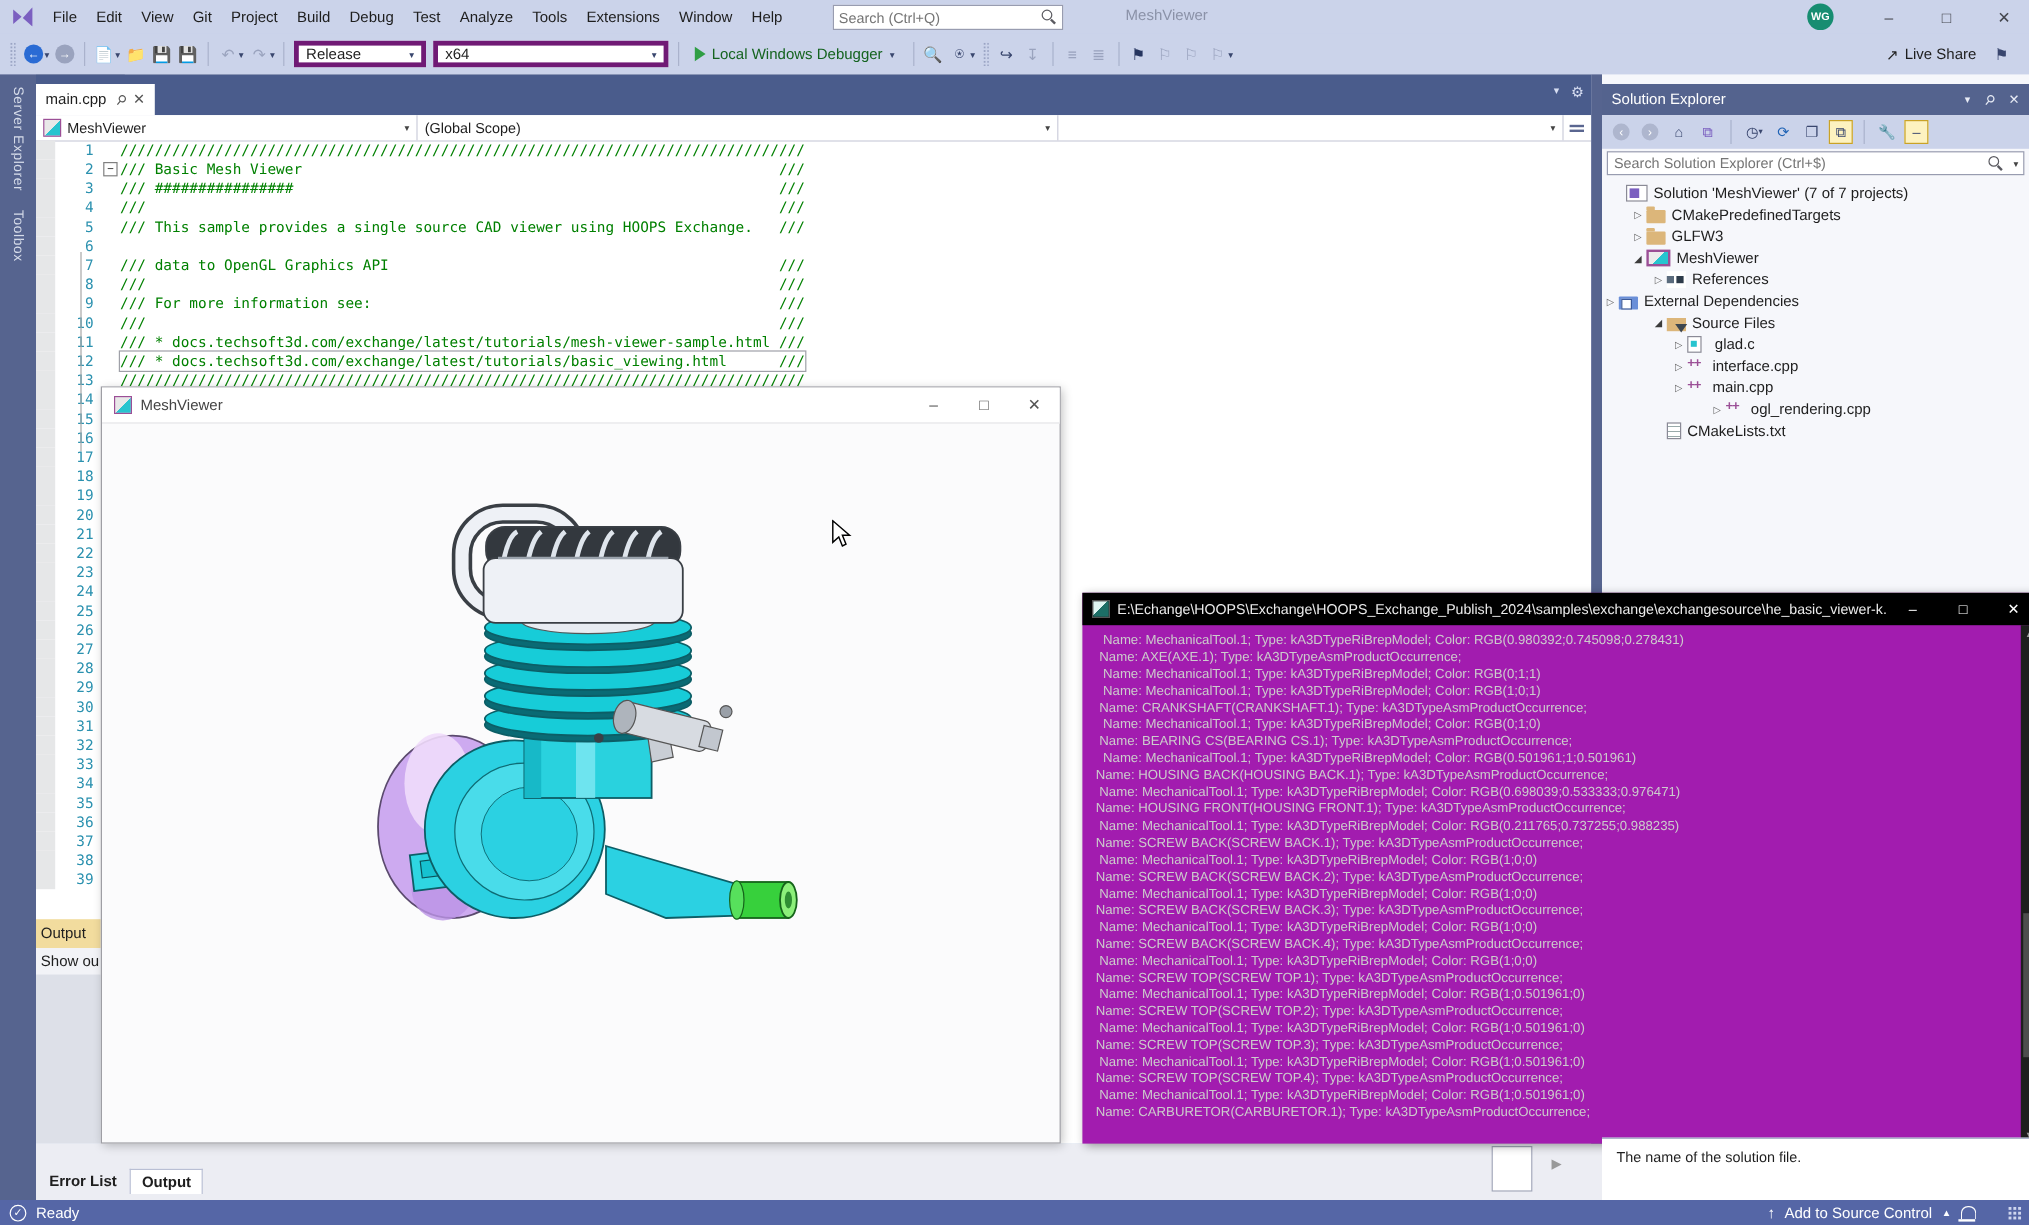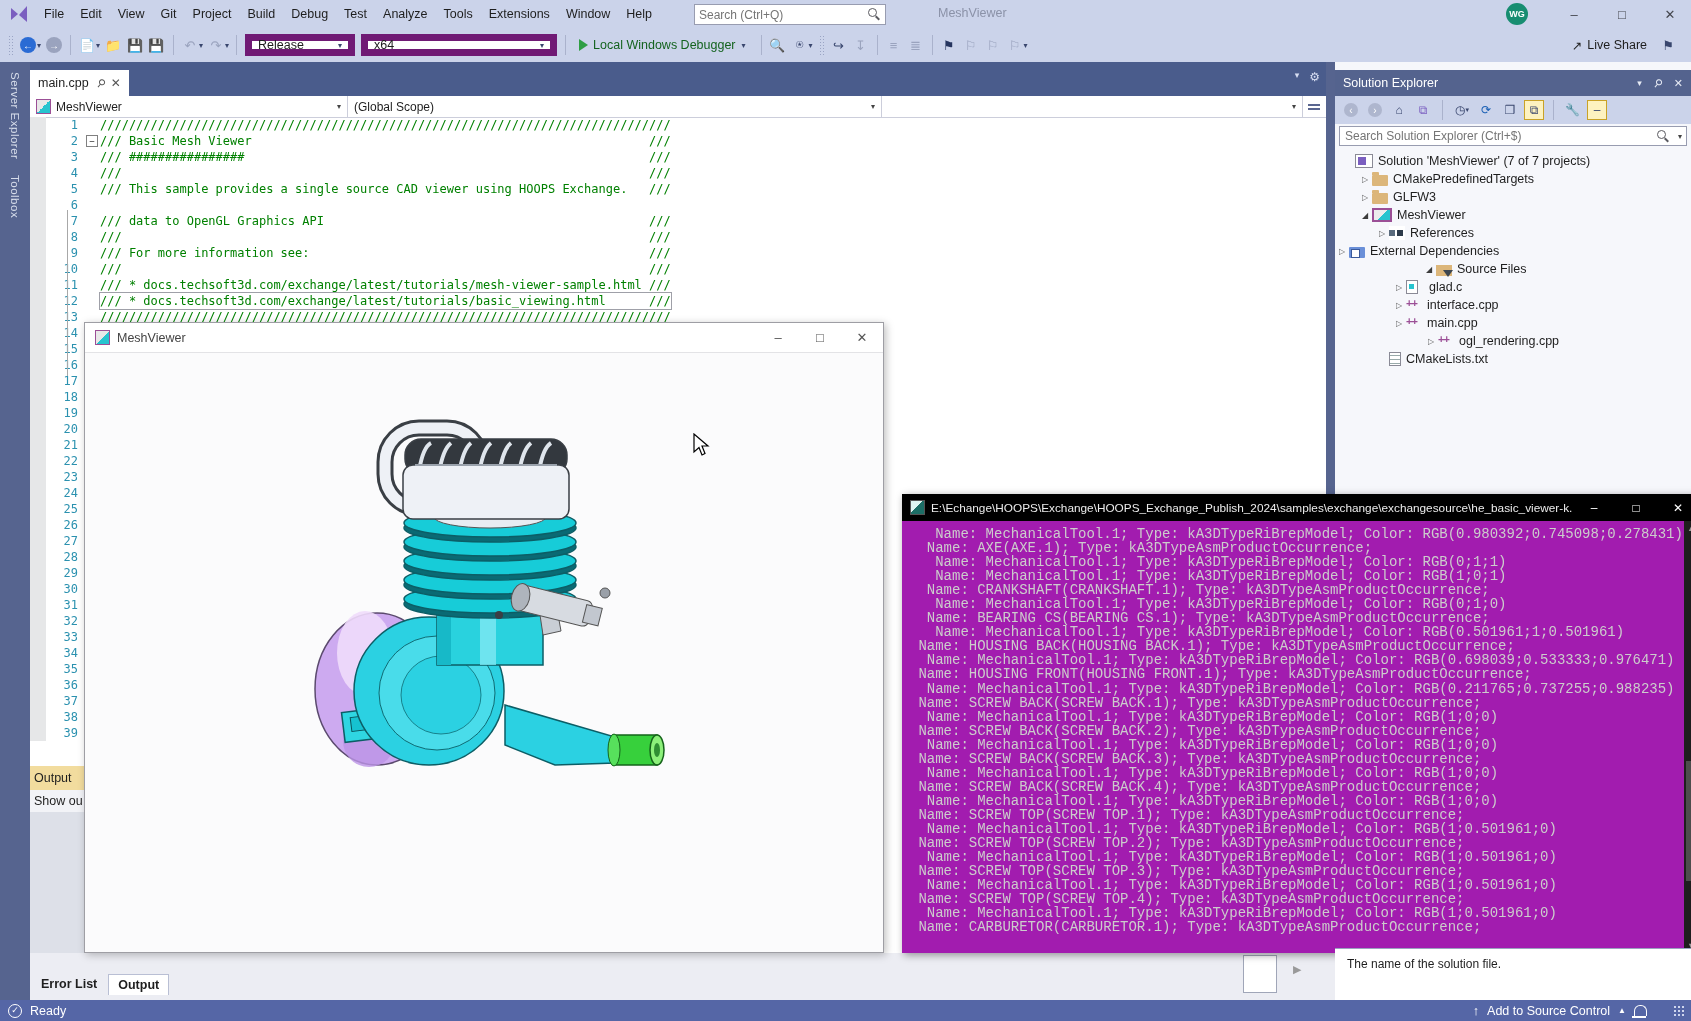--- a/index.html
+++ b/index.html
@@ -20,21 +20,21 @@
           font-size:9px;font-weight:bold;display:flex;align-items:center;justify-content:center;}
   .winbtn{top:0;width:44px;height:28px;display:flex;align-items:center;justify-content:center;color:#44464e;font-size:13px;}
   
   #toolbar{left:0;top:28px;width:1691px;height:34px;background:#CBD3EA;display:flex;align-items:center;padding-left:4px;box-sizing:border-box;}
   .tb-grip{width:5px;height:20px;margin:0 4px;background-image:radial-gradient(#9aa4c4 1px,transparent 1px);background-size:3px 3px;}
   .tb-sep{width:1px;height:20px;background:#AAB2CC;margin:0 5px;}
   .tb-ic{width:22px;height:22px;display:flex;align-items:center;justify-content:center;font-size:13px;color:#39466e;}
   .tb-ic.dis{color:#9AA3BE;}
   .tb-dd{font-size:8px;color:#39466e;margin:0 2px 0 -2px;}
   .circle-ic{width:16px;height:16px;border-radius:50%;display:flex;align-items:center;justify-content:center;color:#fff;font-size:10px;}
-  .combo{height:22px;background:#fff;border:7px solid #701a75;display:flex;align-items:center;padding:0 6px;box-sizing:border-box;margin:0 3px;}
+  .combo{height:22px;background:#fff;border:4px solid #701a75;display:flex;align-items:center;padding:0 6px;box-sizing:border-box;margin:0 3px;}
   .combo .cv{flex:1;}
   .combo .ca{font-size:8px;color:#39466e;margin-left:6px;}
   #run-btn{display:flex;align-items:center;margin:0 4px;padding:2px 4px;}
   .play-tri{width:0;height:0;border-left:9px solid #2F9E44;border-top:6px solid transparent;border-bottom:6px solid transparent;margin-right:5px;}
   #liveshare{margin-left:auto;display:flex;align-items:center;margin-right:10px;}
   
   #left-rail{left:0;top:62px;width:30px;height:938px;background:#56648F;}
   #rail-tabs{display:flex;flex-direction:column;gap:16px;padding-top:10px;align-items:center;}
   .rail-tab{writing-mode:vertical-rl;color:#D6DCEA;font-size:11.5px;letter-spacing:.5px;}
   
@@ -108,21 +108,21 @@
   
   #meshwin{left:84px;top:322px;width:800px;height:631px;background:#FBFBFC;border:1px solid #9E9EA4;box-sizing:border-box;box-shadow:2px 2px 8px rgba(0,0,0,.25);}
   #meshwin-title{height:29px;background:#fff;border-bottom:1px solid #E3E3E6;display:flex;align-items:center;padding-left:10px;color:#444;}
   .mw-btn{width:42px;height:29px;display:flex;align-items:center;justify-content:center;color:#555;font-size:13px;}
   #meshwin-body{position:relative;width:798px;height:570px;}
   
   #conwin{left:902px;top:494px;width:797px;height:459px;background:#a21caf;box-shadow:2px 2px 8px rgba(0,0,0,.4);}
   #con-title{height:27px;background:#000;display:flex;align-items:center;color:#ECECEC;font-size:11.8px;padding-left:8px;white-space:nowrap;overflow:hidden;}
   .con-ic{width:13px;height:13px;background:linear-gradient(135deg,#DFF5F2 45%,#1C6E66 45%);border:1px solid #555;margin-right:6px;flex:0 0 13px;}
   .con-btn{width:42px;height:27px;display:flex;align-items:center;justify-content:center;color:#fff;font-size:12px;flex:0 0 42px;}
-  #console-lines{position:absolute;left:8px;top:33px;right:18px;font-family:Liberation Mono, monospace;font-size:14px;color:#CCCCCC;}
+  #console-lines{position:absolute;left:8px;top:33px;right:18px;font-family:Liberation Sans, sans-serif;font-size:11px;color:#CCCCCC;}
   .console-line{height:14.05px;line-height:14.05px;white-space:pre;overflow:hidden;}
   #con-scroll{position:absolute;right:0;top:27px;width:15px;height:432px;background:#1E1E1E;}
   #con-scroll .arr{position:absolute;left:0;width:15px;height:14px;color:#9a9a9a;font-size:9px;text-align:center;line-height:14px;}
   #con-thumb{position:absolute;left:2px;top:240px;width:11px;height:120px;background:#4D4D4D;}
   
   #bottom-band{left:30px;top:953px;width:1305px;height:47px;background:#ECEDF3;}
   #bottom-tabs{position:absolute;left:2px;top:21px;display:flex;gap:2px;font-weight:bold;}
   .btab{padding:3px 9px;color:#1E1E1E;}
   .btab.active{background:#fff;border:1px solid #B9BFD4;border-bottom:0;}
   #band-combo{position:absolute;left:1213px;top:2px;width:34px;height:38px;background:#fff;border:1px solid #A0A6B8;box-sizing:border-box;}
@@ -387,21 +387,21 @@
       <div class="tree-row" style="padding-left: 40px;">
         <span class="exp exp-c"></span>
         <span class="tree-icon icon-refs"></span>
         <span class="tree-label">References</span>
       </div>
       <div class="tree-row" style=" text-align: center;">
         <span class="exp exp-c"></span>
         <span class="tree-icon icon-extdep"></span>
         <span class="tree-label">External Dependencies</span>
       </div>
-      <div class="tree-row" style="padding-left: 40px; margin-left: 47px;">
+      <div class="tree-row" style="padding-left: 40px;">
         <span class="exp exp-e"></span>
         <span class="tree-icon icon-srcfolder"></span>
         <span class="tree-label">Source Files</span>
       </div>
       <div class="tree-row" style="padding-left: 57px;">
         <span class="exp exp-c"></span>
         <span class="tree-icon icon-cfile"></span>
         <span class="tree-label">glad.c</span>
       </div>
       <div class="tree-row" style="padding-left: 57px;">

